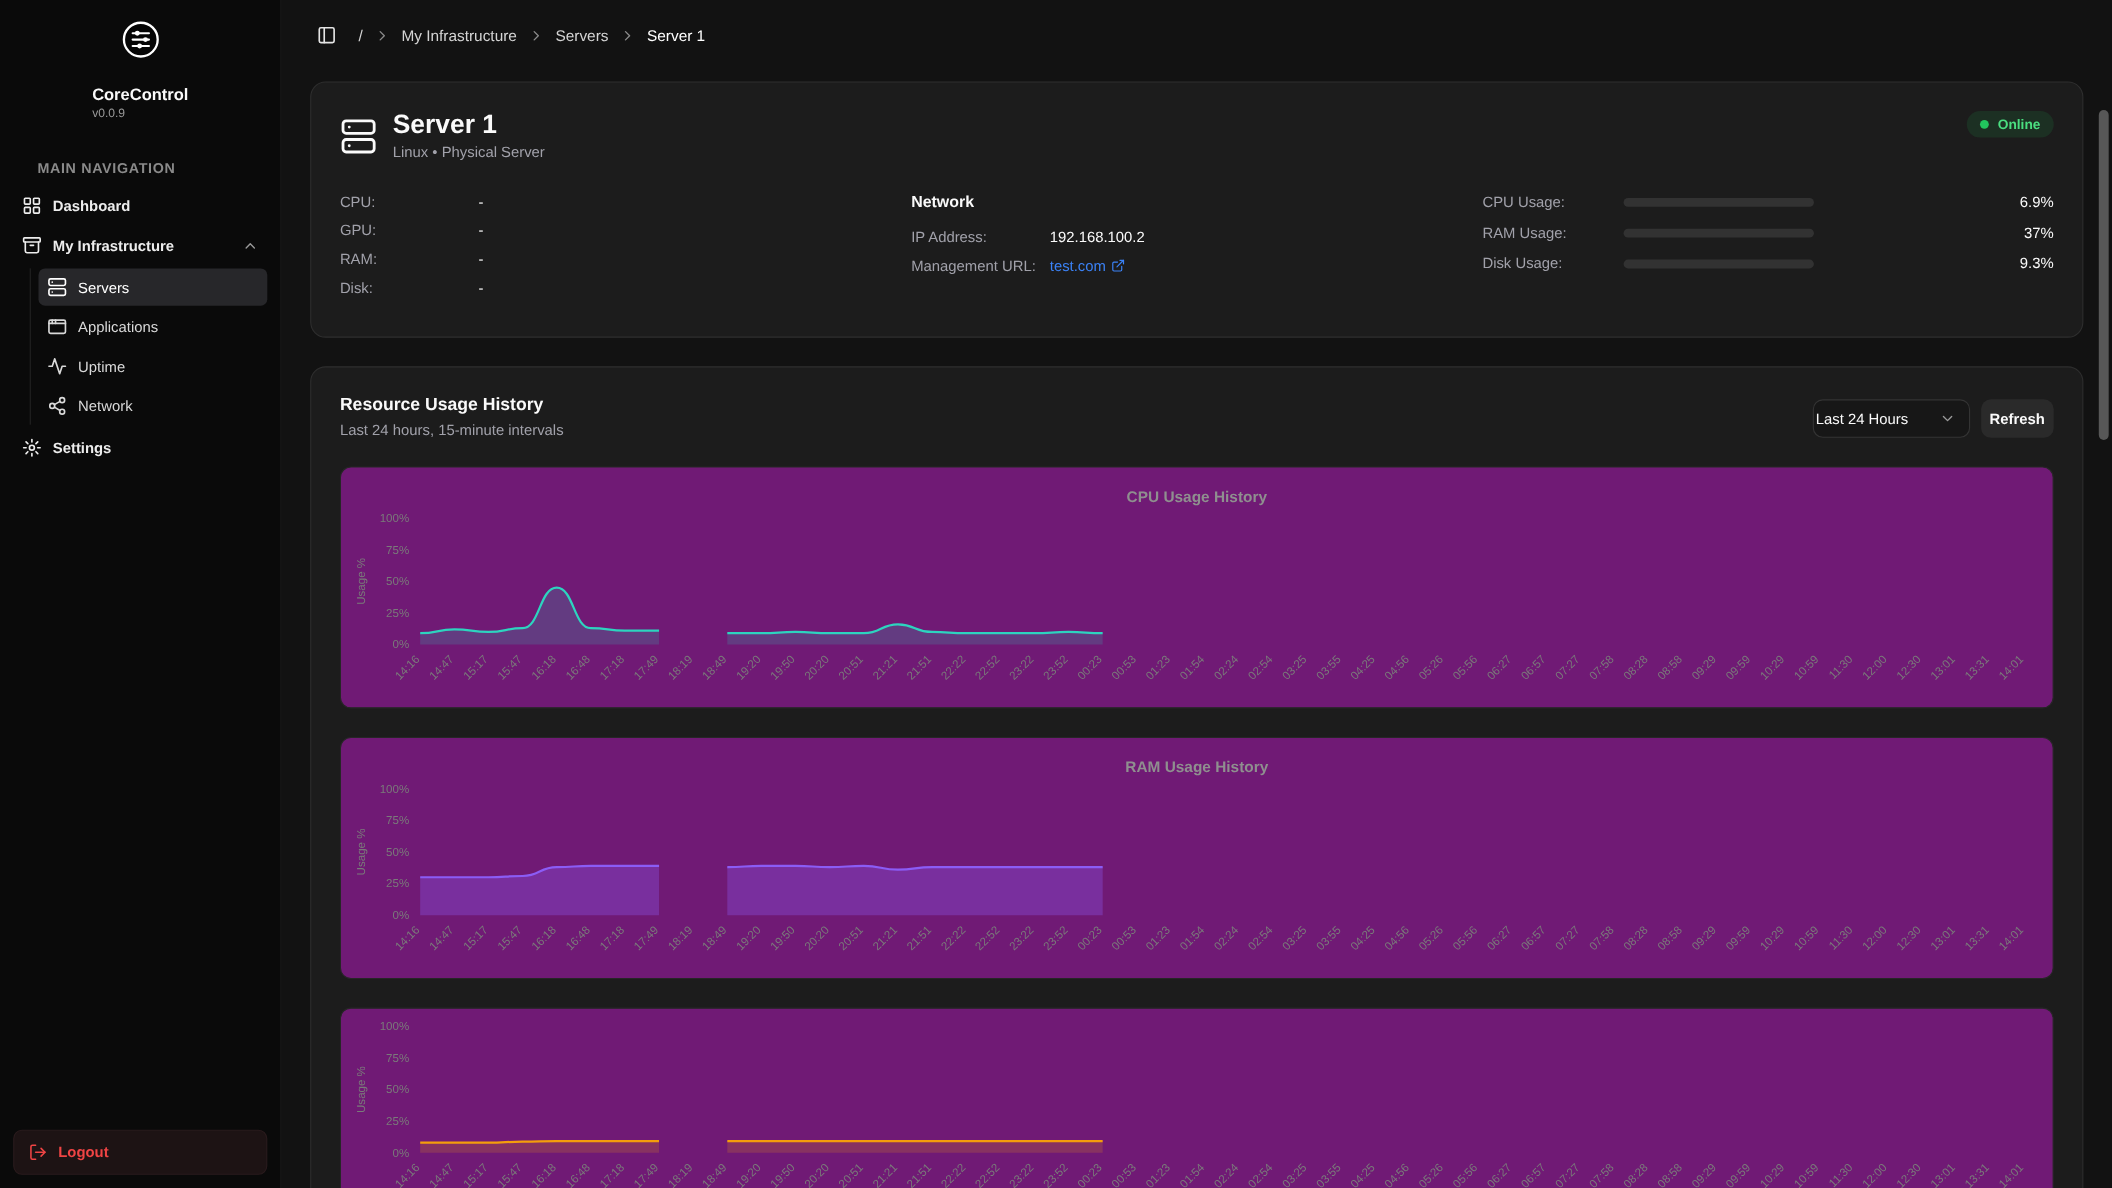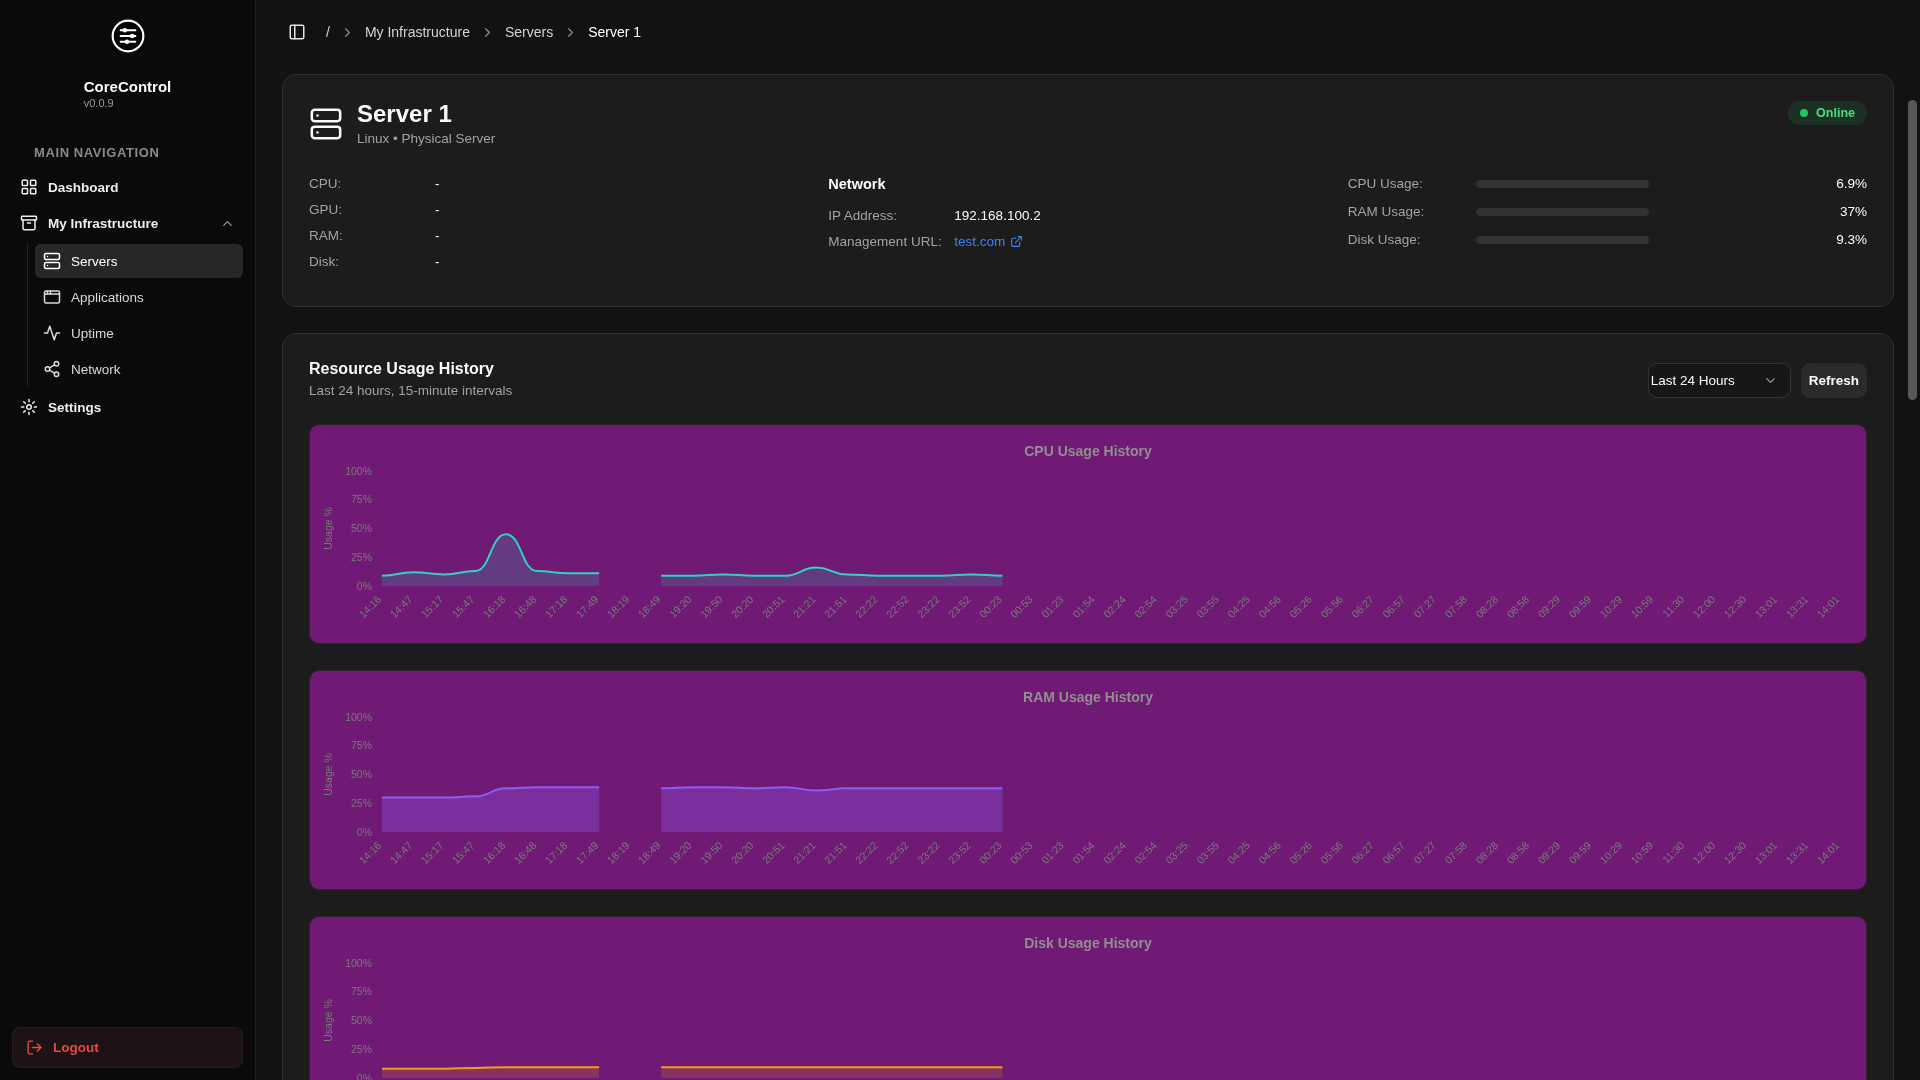--- a/index.html
+++ b/index.html
@@ -443,21 +443,20 @@
               <text class="tick" transform="translate(1490.9787234042553 135) rotate(-45)" text-anchor="end">13:31</text>
               <text class="tick" transform="translate(1522 135) rotate(-45)" text-anchor="end">14:01</text>
               <path d="M 64 86.5 C 79.51063829787233 86.5, 79.51063829787233 86.5, 95.02127659574468 86.5 C 110.53191489361703 86.5, 110.53191489361703 86.5, 126.04255319148936 86.5 C 141.55319148936172 86.5, 141.55319148936172 85.35, 157.06382978723406 85.35 C 172.5744680851064 85.35, 172.5744680851064 77.3, 188.08510638297872 77.3 C 203.59574468085106 77.3, 203.59574468085106 76.14999999999999, 219.10638297872342 76.14999999999999 C 234.61702127659575 76.14999999999999, 234.61702127659575 76.14999999999999, 250.12765957446808 76.14999999999999 C 265.63829787234044 76.14999999999999, 265.63829787234044 76.14999999999999, 281.1489361702128 76.14999999999999 L 281.1489361702128 121 L 64 121 Z" fill="#8b5cf6" fill-opacity="0.32" stroke="none"></path>
               <path d="M 64 86.5 C 79.51063829787233 86.5, 79.51063829787233 86.5, 95.02127659574468 86.5 C 110.53191489361703 86.5, 110.53191489361703 86.5, 126.04255319148936 86.5 C 141.55319148936172 86.5, 141.55319148936172 85.35, 157.06382978723406 85.35 C 172.5744680851064 85.35, 172.5744680851064 77.3, 188.08510638297872 77.3 C 203.59574468085106 77.3, 203.59574468085106 76.14999999999999, 219.10638297872342 76.14999999999999 C 234.61702127659575 76.14999999999999, 234.61702127659575 76.14999999999999, 250.12765957446808 76.14999999999999 C 265.63829787234044 76.14999999999999, 265.63829787234044 76.14999999999999, 281.1489361702128 76.14999999999999" fill="none" stroke="#8b5cf6" stroke-width="2"></path>
               <path d="M 343.1914893617021 77.3 C 358.70212765957444 77.3, 358.70212765957444 76.14999999999999, 374.21276595744683 76.14999999999999 C 389.72340425531917 76.14999999999999, 389.72340425531917 76.14999999999999, 405.2340425531915 76.14999999999999 C 420.74468085106383 76.14999999999999, 420.74468085106383 77.3, 436.25531914893617 77.3 C 451.7659574468085 77.3, 451.7659574468085 76.14999999999999, 467.27659574468083 76.14999999999999 C 482.7872340425532 76.14999999999999, 482.7872340425532 79.60000000000001, 498.29787234042556 79.60000000000001 C 513.8085106382979 79.60000000000001, 513.8085106382979 77.3, 529.3191489361702 77.3 C 544.8297872340426 77.3, 544.8297872340426 77.3, 560.3404255319149 77.3 C 575.8510638297872 77.3, 575.8510638297872 77.3, 591.3617021276596 77.3 C 606.8723404255319 77.3, 606.8723404255319 77.3, 622.3829787234042 77.3 C 637.8936170212766 77.3, 637.8936170212766 77.3, 653.4042553191489 77.3 C 668.9148936170213 77.3, 668.9148936170213 77.3, 684.4255319148937 77.3 L 684.4255319148937 121 L 343.1914893617021 121 Z" fill="#8b5cf6" fill-opacity="0.32" stroke="none"></path>
               <path d="M 343.1914893617021 77.3 C 358.70212765957444 77.3, 358.70212765957444 76.14999999999999, 374.21276595744683 76.14999999999999 C 389.72340425531917 76.14999999999999, 389.72340425531917 76.14999999999999, 405.2340425531915 76.14999999999999 C 420.74468085106383 76.14999999999999, 420.74468085106383 77.3, 436.25531914893617 77.3 C 451.7659574468085 77.3, 451.7659574468085 76.14999999999999, 467.27659574468083 76.14999999999999 C 482.7872340425532 76.14999999999999, 482.7872340425532 79.60000000000001, 498.29787234042556 79.60000000000001 C 513.8085106382979 79.60000000000001, 513.8085106382979 77.3, 529.3191489361702 77.3 C 544.8297872340426 77.3, 544.8297872340426 77.3, 560.3404255319149 77.3 C 575.8510638297872 77.3, 575.8510638297872 77.3, 591.3617021276596 77.3 C 606.8723404255319 77.3, 606.8723404255319 77.3, 622.3829787234042 77.3 C 637.8936170212766 77.3, 637.8936170212766 77.3, 653.4042553191489 77.3 C 668.9148936170213 77.3, 668.9148936170213 77.3, 684.4255319148937 77.3" fill="none" stroke="#8b5cf6" stroke-width="2"></path>
             </svg></div>
       </div>
 
       <div class="chart-box">
-        <div class="chart-title">Disk Usage History</div>
         <div class="chart"><svg width="1540" height="170" viewBox="0 0 1540 170">
               <text class="tick" x="54" y="124.5" text-anchor="end">0%</text>
               <text class="tick" x="54" y="95.75" text-anchor="end">25%</text>
               <text class="tick" x="54" y="67" text-anchor="end">50%</text>
               <text class="tick" x="54" y="38.25" text-anchor="end">75%</text>
               <text class="tick" x="54" y="9.5" text-anchor="end">100%</text>
               <text class="tick" transform="translate(14 63.5) rotate(-90)" text-anchor="middle">Usage %</text>
               <text class="tick" transform="translate(64 135) rotate(-45)" text-anchor="end">14:16</text>
               <text class="tick" transform="translate(95.02127659574468 135) rotate(-45)" text-anchor="end">14:47</text>
               <text class="tick" transform="translate(126.04255319148936 135) rotate(-45)" text-anchor="end">15:17</text>

